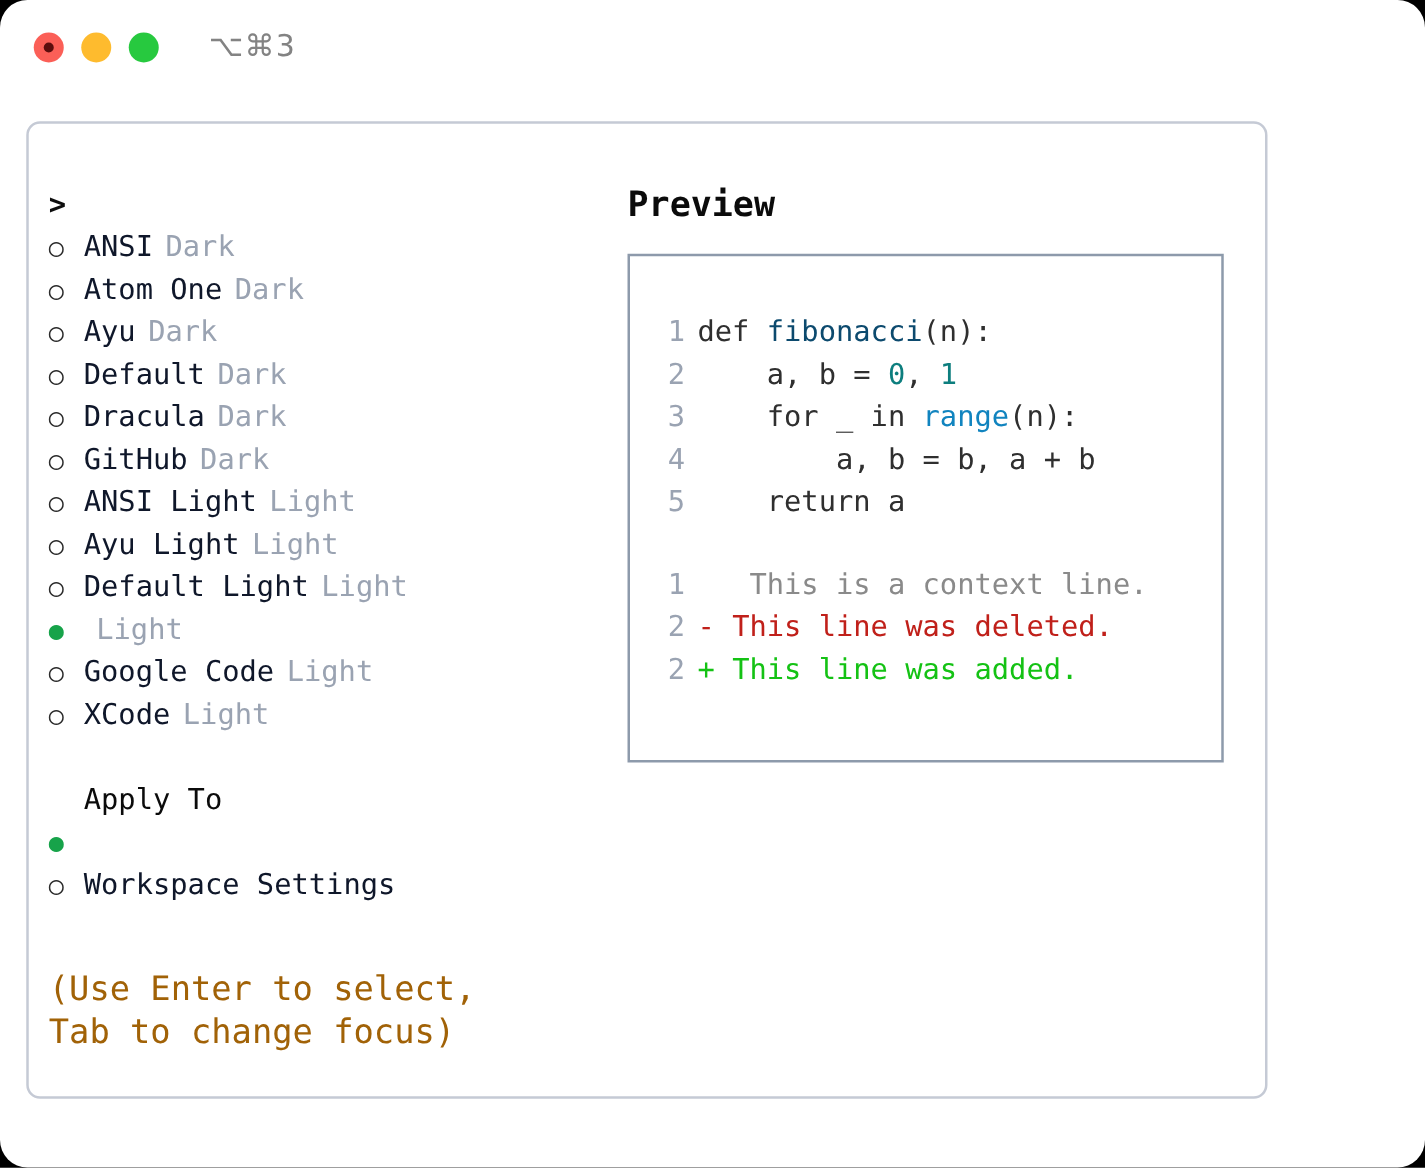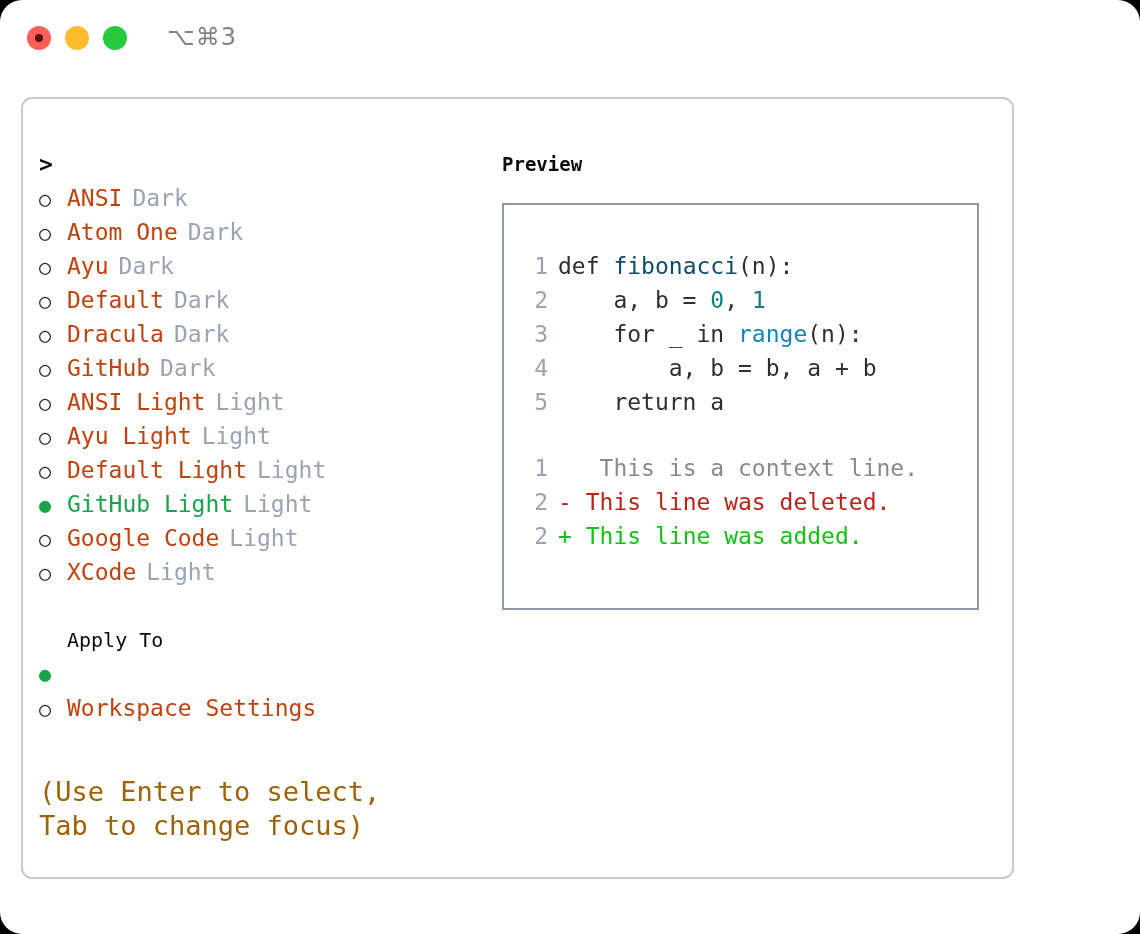--- a/index.html
+++ b/index.html
@@ -104,51 +104,51 @@
   .bullet.sel { color: #17a34a; }
   .bullet.caret {
     font-weight: bold;
     color: #0d0d0d;
     font-size: 23px;
   }
   .header-row .label {
     font-weight: bold;
     color: #0b0b0b;
   }
-  .label { color: #c2410c; }
+  .label { color: #0f172a; }
   .label.sel { color: #17a34a; }
   .variant {
     color: #9aa3b2;
     padding-left: 10px;
   }
   .spacer-sm { height: 34px; }
   .applyto-header {
     display: flex;
     height: 34px;
     line-height: 34px;
-    font-size: 20px;
+    font-size: 23px;
     white-space: pre;
   }
   .applyto-header .label { color: #0b0b0b; }
   .hint {
     margin-top: 50px;
     font-size: 27px;
     line-height: 34px;
     color: #a16207;
     width: 400px;
   }
   
   .right-col {
     position: absolute;
     left: 479px;
     top: 48px;
     width: 490px;
   }
   .preview-title {
-    font-size: 19px;
+    font-size: 28px;
     font-weight: bold;
     color: #0b0b0b;
     line-height: 34px;
     white-space: pre;
   }
   .preview-box {
     margin-top: 22px;
     width: 477px;
     height: 407px;
     border: 2px solid #8d9aab;
@@ -204,21 +204,21 @@
       <div id="theme-list">
           <div class="row"><span class="bullet">○</span><span class="label">ANSI</span><span class="variant">Dark</span></div>
           <div class="row"><span class="bullet">○</span><span class="label">Atom One</span><span class="variant">Dark</span></div>
           <div class="row"><span class="bullet">○</span><span class="label">Ayu</span><span class="variant">Dark</span></div>
           <div class="row"><span class="bullet">○</span><span class="label">Default</span><span class="variant">Dark</span></div>
           <div class="row"><span class="bullet">○</span><span class="label">Dracula</span><span class="variant">Dark</span></div>
           <div class="row"><span class="bullet">○</span><span class="label">GitHub</span><span class="variant">Dark</span></div>
           <div class="row"><span class="bullet">○</span><span class="label">ANSI Light</span><span class="variant">Light</span></div>
           <div class="row"><span class="bullet">○</span><span class="label">Ayu Light</span><span class="variant">Light</span></div>
           <div class="row"><span class="bullet">○</span><span class="label">Default Light</span><span class="variant">Light</span></div>
-          <div class="row"><span class="bullet sel">●</span><span class="label sel">GitHub Light</span><span class="variant">Light</span></div>
+          <div class="row"><span class="bullet sel">●</span><span class="variant">Light</span></div>
           <div class="row"><span class="bullet">○</span><span class="label">Google Code</span><span class="variant">Light</span></div>
           <div class="row"><span class="bullet">○</span><span class="label">XCode</span><span class="variant">Light</span></div>
         </div>
 
       <div class="spacer-sm"></div>
 
       <div class="applyto-header">
         <span class="bullet"></span>
         <span class="label">Apply To</span>
       </div>

